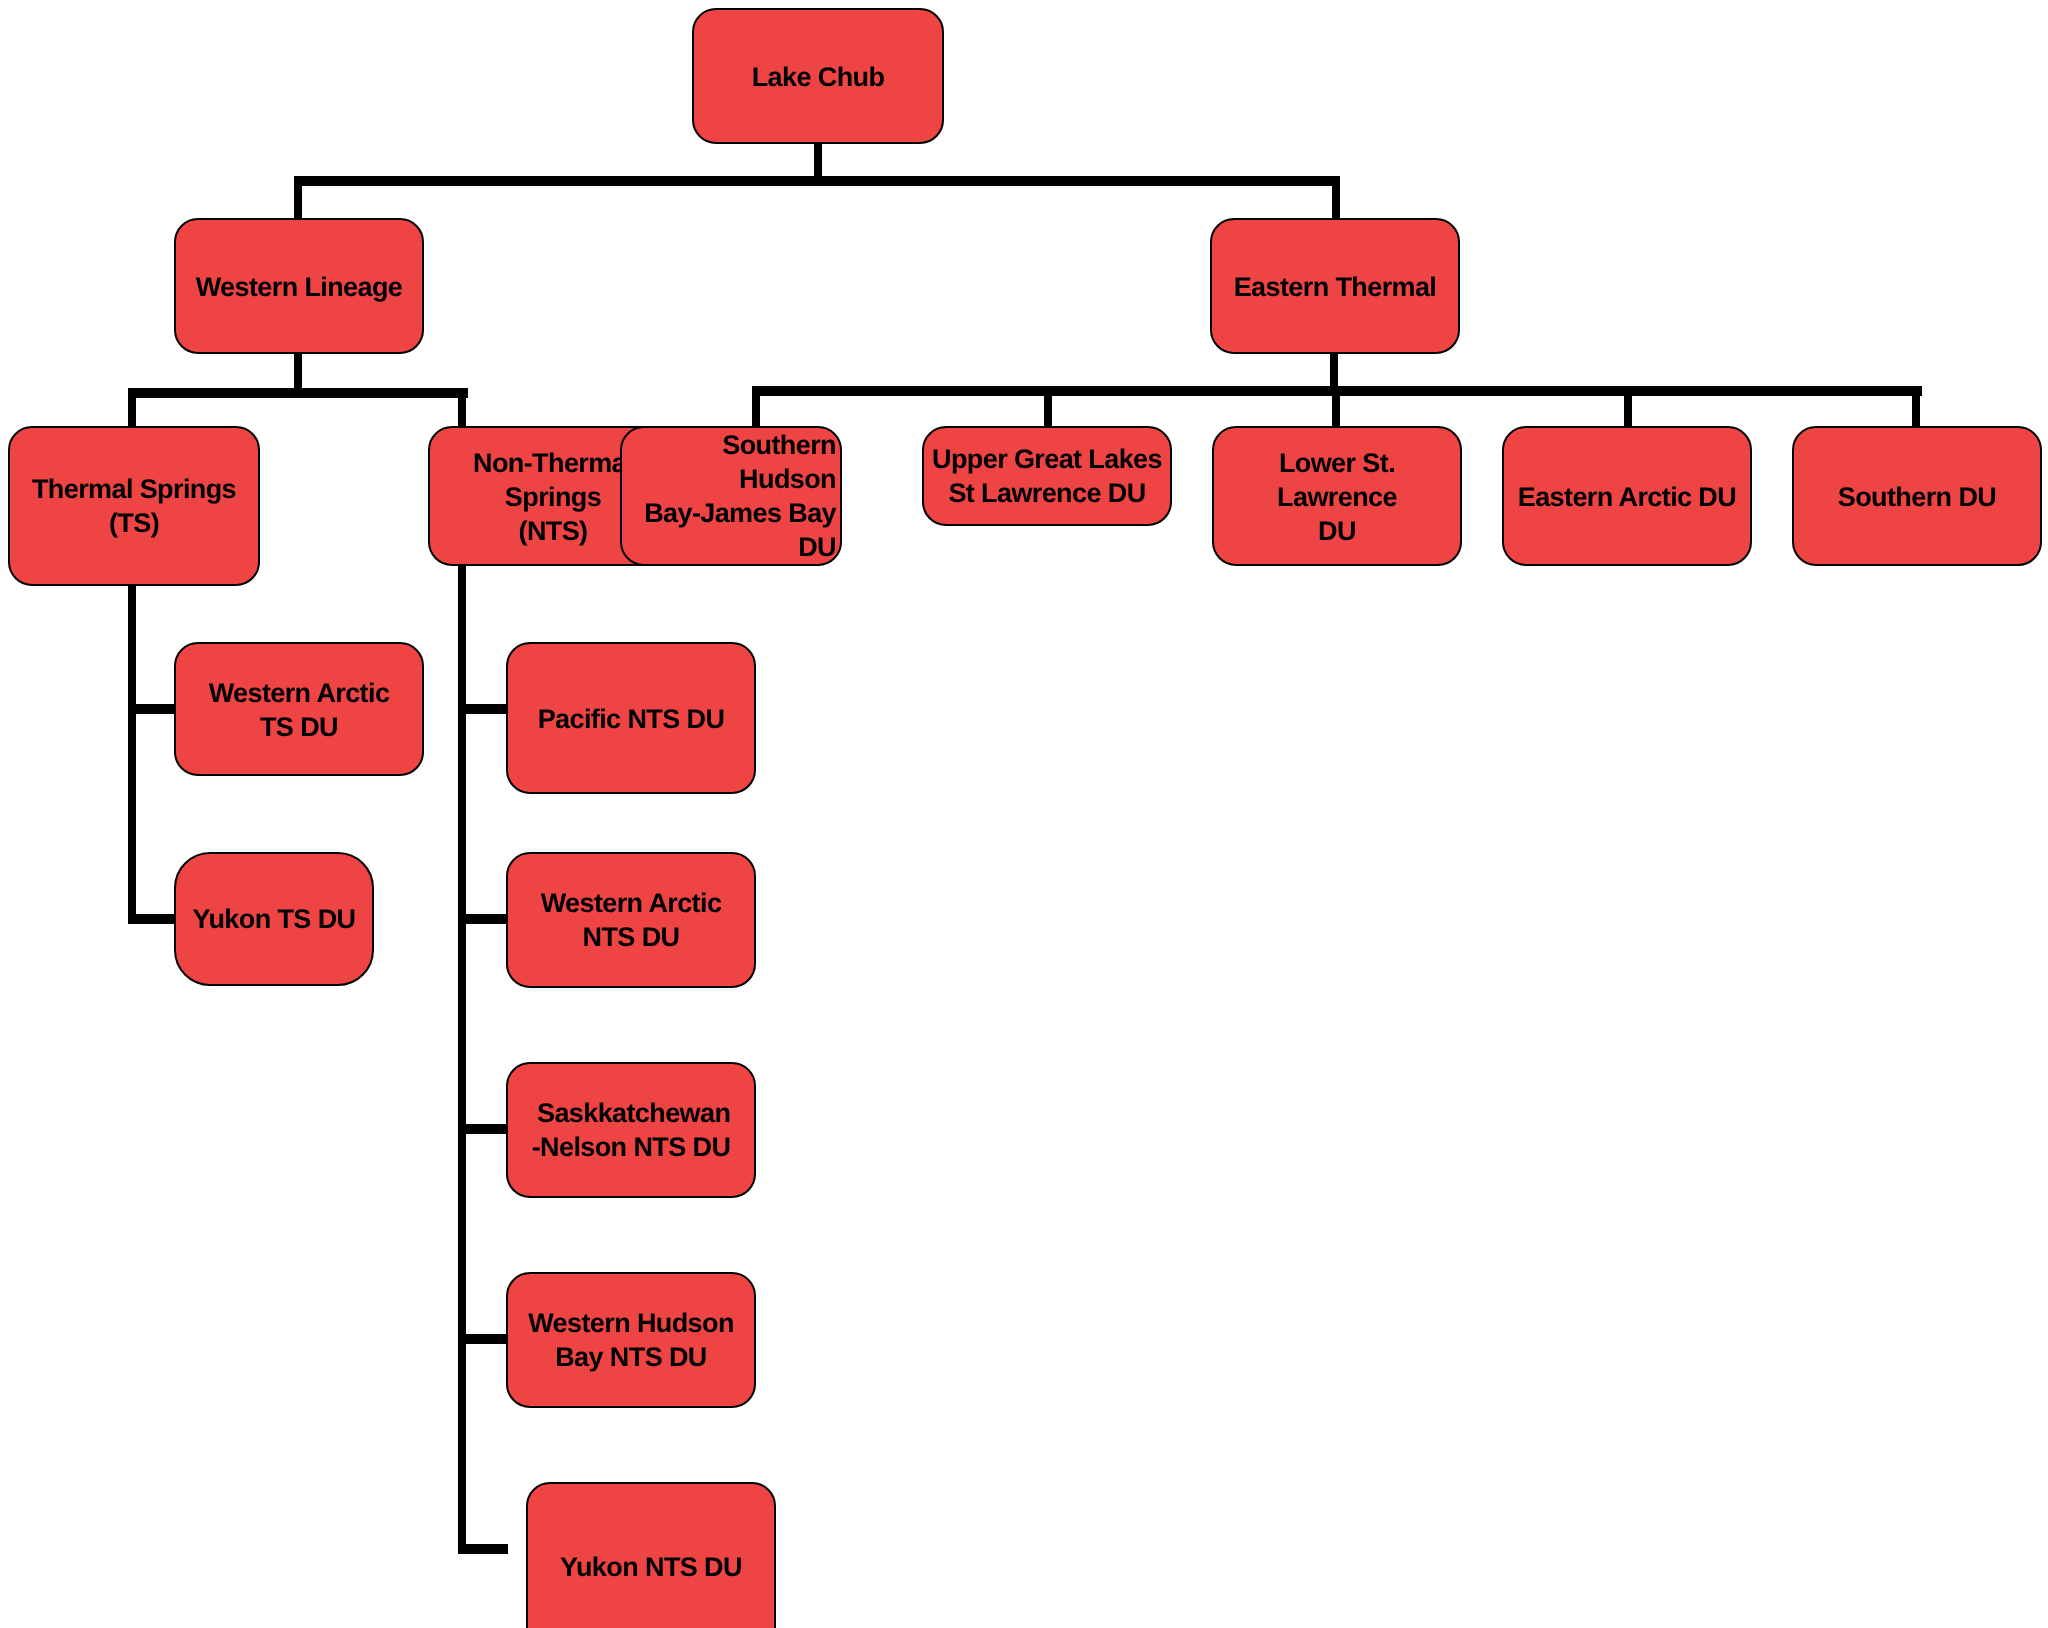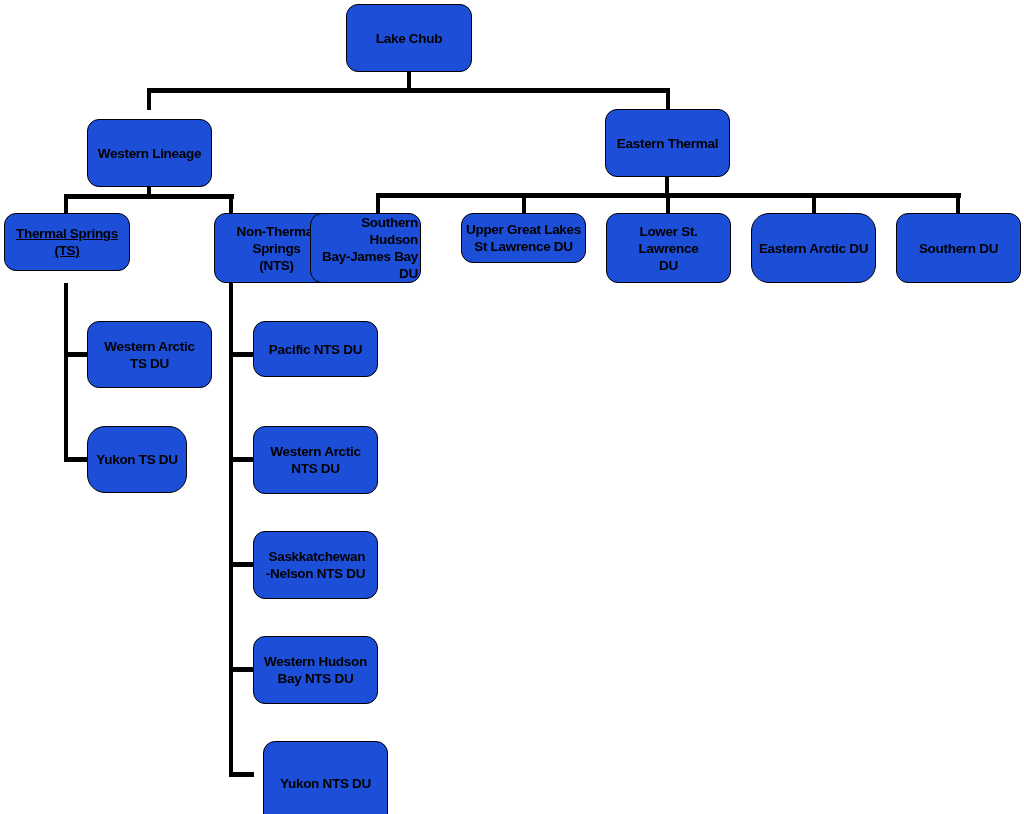--- a/index.html
+++ b/index.html
@@ -11,21 +11,21 @@
     position: relative;
     width: 1024px;
     height: 814px;
     background: #ffffff;
     font-family: "Liberation Sans", sans-serif;
     overflow: hidden;
   }
   .node {
     position: absolute;
     box-sizing: border-box;
-    background: #1d4ed8;
+    background: #ef4444;
     border: 1.5px solid #000000;
     border-radius: 12px;
     display: flex;
     align-items: center;
     justify-content: center;
     text-align: center;
     z-index: 2;
   }
   .node-label {
     display: block;
@@ -74,29 +74,29 @@
   <div class="line" style="left:229px; top:352px; width:25px; height:5px;"></div>
   <div class="line" style="left:229px; top:457px; width:25px; height:5px;"></div>
   <div class="line" style="left:229px; top:562px; width:25px; height:5px;"></div>
   <div class="line" style="left:229px; top:667px; width:25px; height:5px;"></div>
   <div class="line" style="left:229px; top:772px; width:25px; height:5px;"></div>
 
   <div class="node" style="left:346px; top:4px;  width:126px; height:68px;">
     <span class="node-label">Lake Chub</span>
   </div>
 
-  <div class="node" style="left:87px;  top:109px; width:125px; height:68px;margin-top:10px;">
+  <div class="node" style="left:87px;  top:109px; width:125px; height:68px;">
     <span class="node-label">Western Lineage</span>
   </div>
 
   <div class="node" style="left:605px; top:109px; width:125px; height:68px;">
     <span class="node-label">Eastern Thermal</span>
   </div>
 
-  <div class="node" style="left:4px;   top:213px; width:126px; height:58px;text-decoration:underline;">
+  <div class="node" style="left:4px;   top:213px; width:126px; height:80px;">
     <span class="node-label">Thermal Springs
 (TS)</span>
   </div>
 
   <div class="node" style="left:169px; top:213px; width:125px; height:70px;margin-left:45px;">
     <span class="node-label">Non-Thermal
 Springs
 (NTS)</span>
   </div>
 
@@ -108,38 +108,38 @@
   <div class="node" style="left:461px; top:213px; width:125px; height:50px;">
     <span class="node-label">Upper Great Lakes
 St Lawrence DU</span>
   </div>
 
   <div class="node" style="left:606px; top:213px; width:125px; height:70px;">
     <span class="node-label">Lower St. Lawrence
 DU</span>
   </div>
 
-  <div class="node" style="left:751px; top:213px; width:125px; height:70px;border-radius:18px;">
+  <div class="node" style="left:751px; top:213px; width:125px; height:70px;">
     <span class="node-label">Eastern Arctic DU</span>
   </div>
 
   <div class="node" style="left:896px; top:213px; width:125px; height:70px;">
     <span class="node-label">Southern DU</span>
   </div>
 
   <div class="node" style="left:87px;  top:321px; width:125px; height:67px;">
     <span class="node-label">Western Arctic
 TS DU</span>
   </div>
 
   <div class="node" style="left:87px;  top:426px; width:100px; height:67px;border-radius:18px;">
     <span class="node-label">Yukon TS DU</span>
   </div>
 
-  <div class="node" style="left:253px; top:321px; width:125px; height:56px;">
+  <div class="node" style="left:253px; top:321px; width:125px; height:76px;">
     <span class="node-label">Pacific NTS DU</span>
   </div>
 
   <div class="node" style="left:253px; top:426px; width:125px; height:68px;">
     <span class="node-label">Western Arctic
 NTS DU</span>
   </div>
 
   <div class="node" style="left:253px; top:531px; width:125px; height:68px;text-align:right;">
     <span class="node-label">Saskkatchewan

